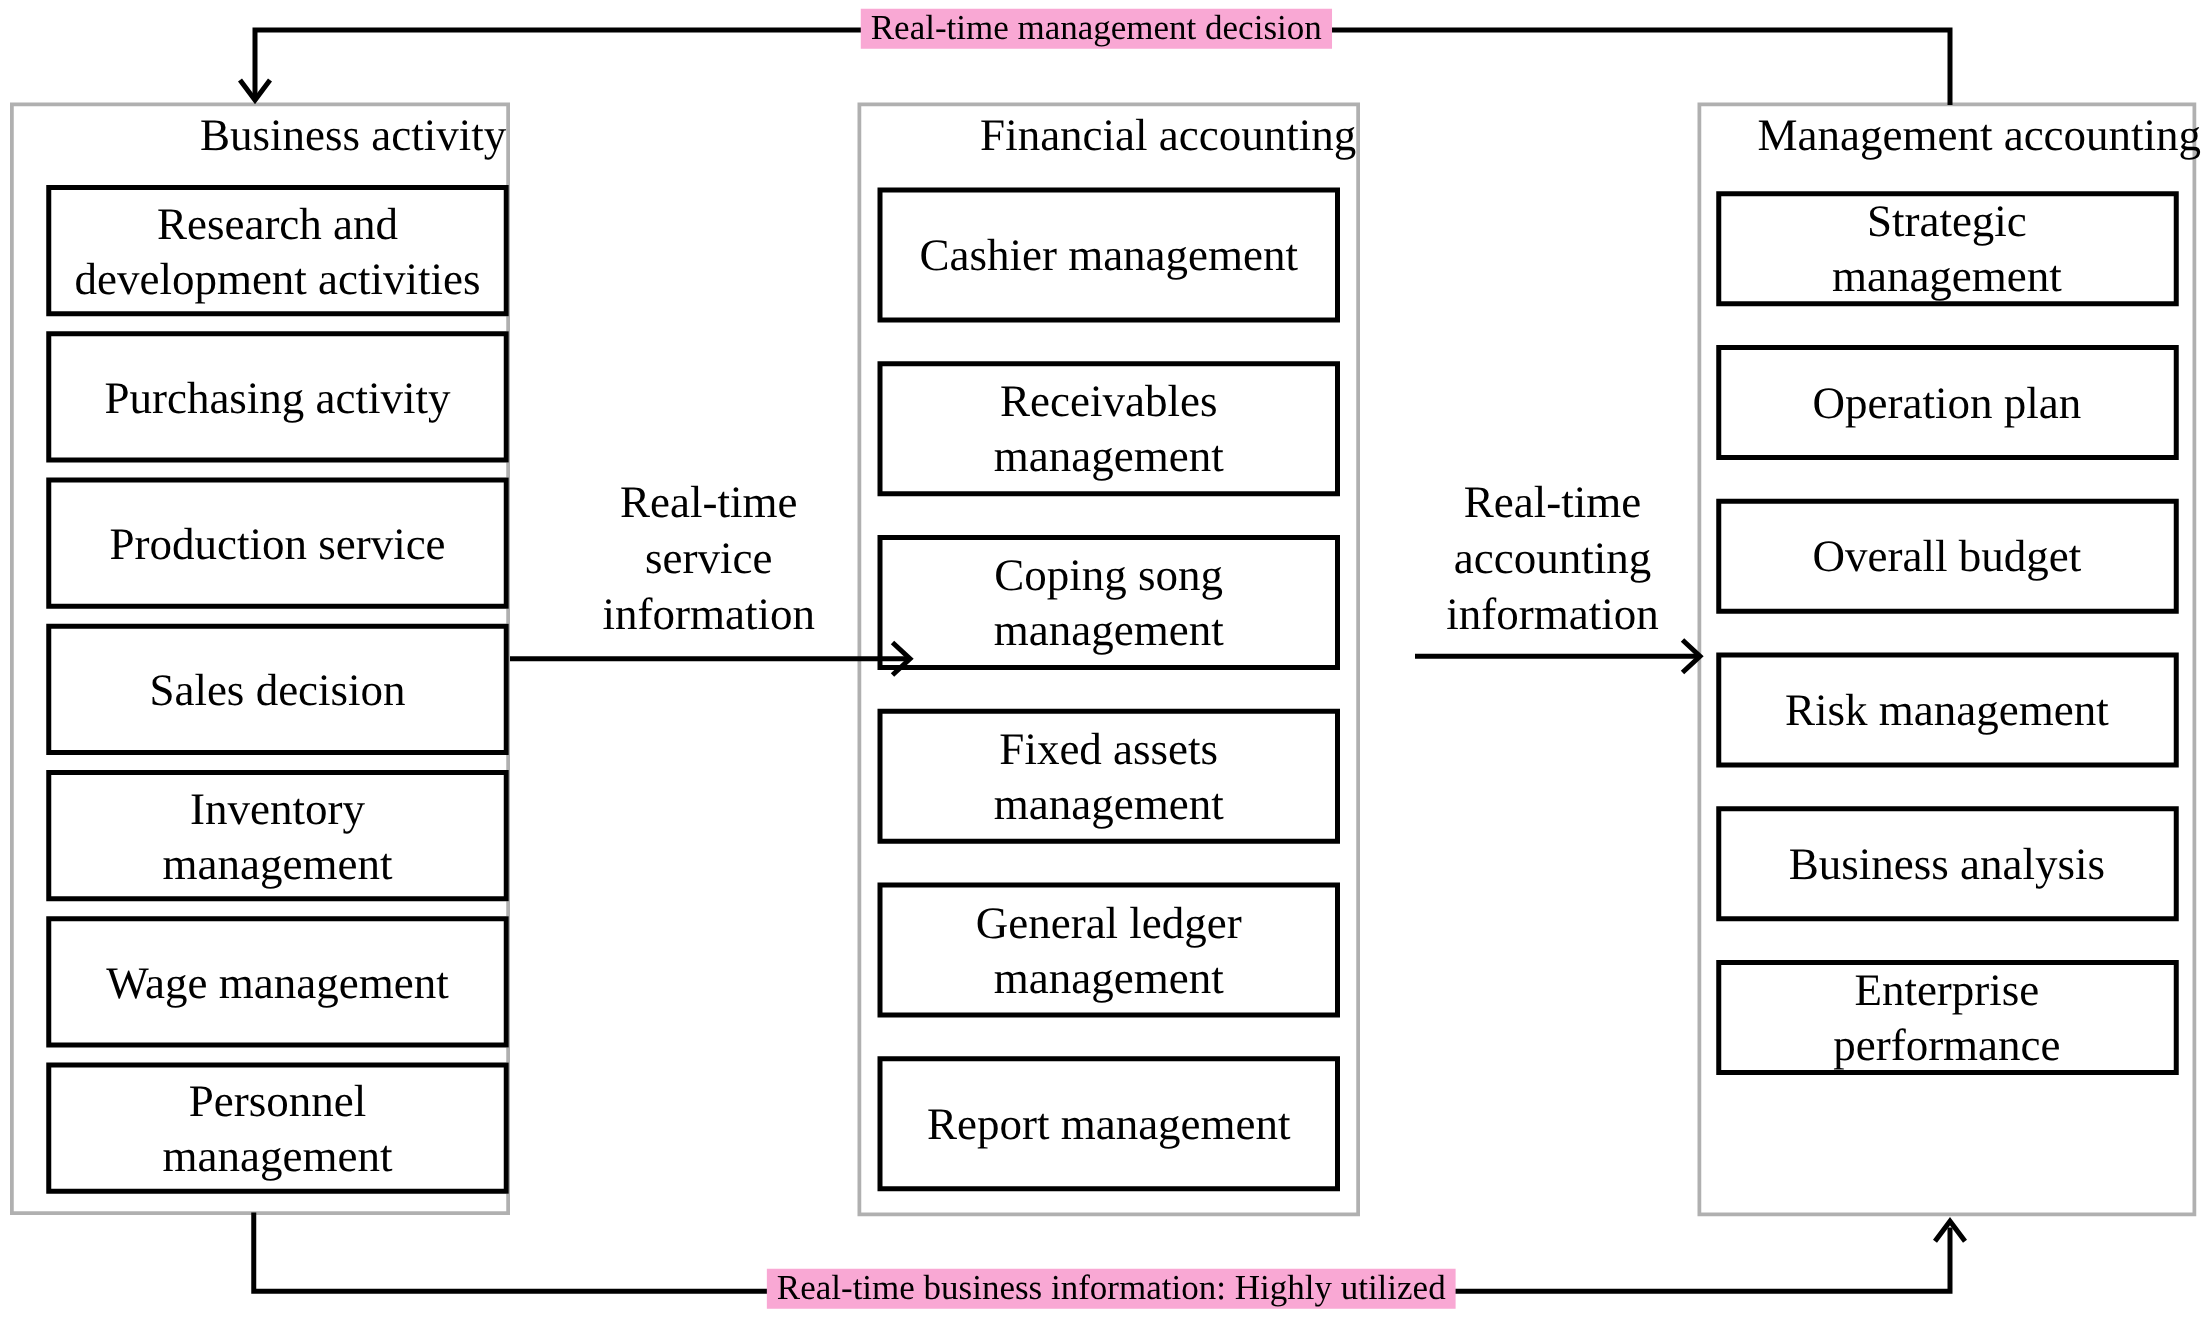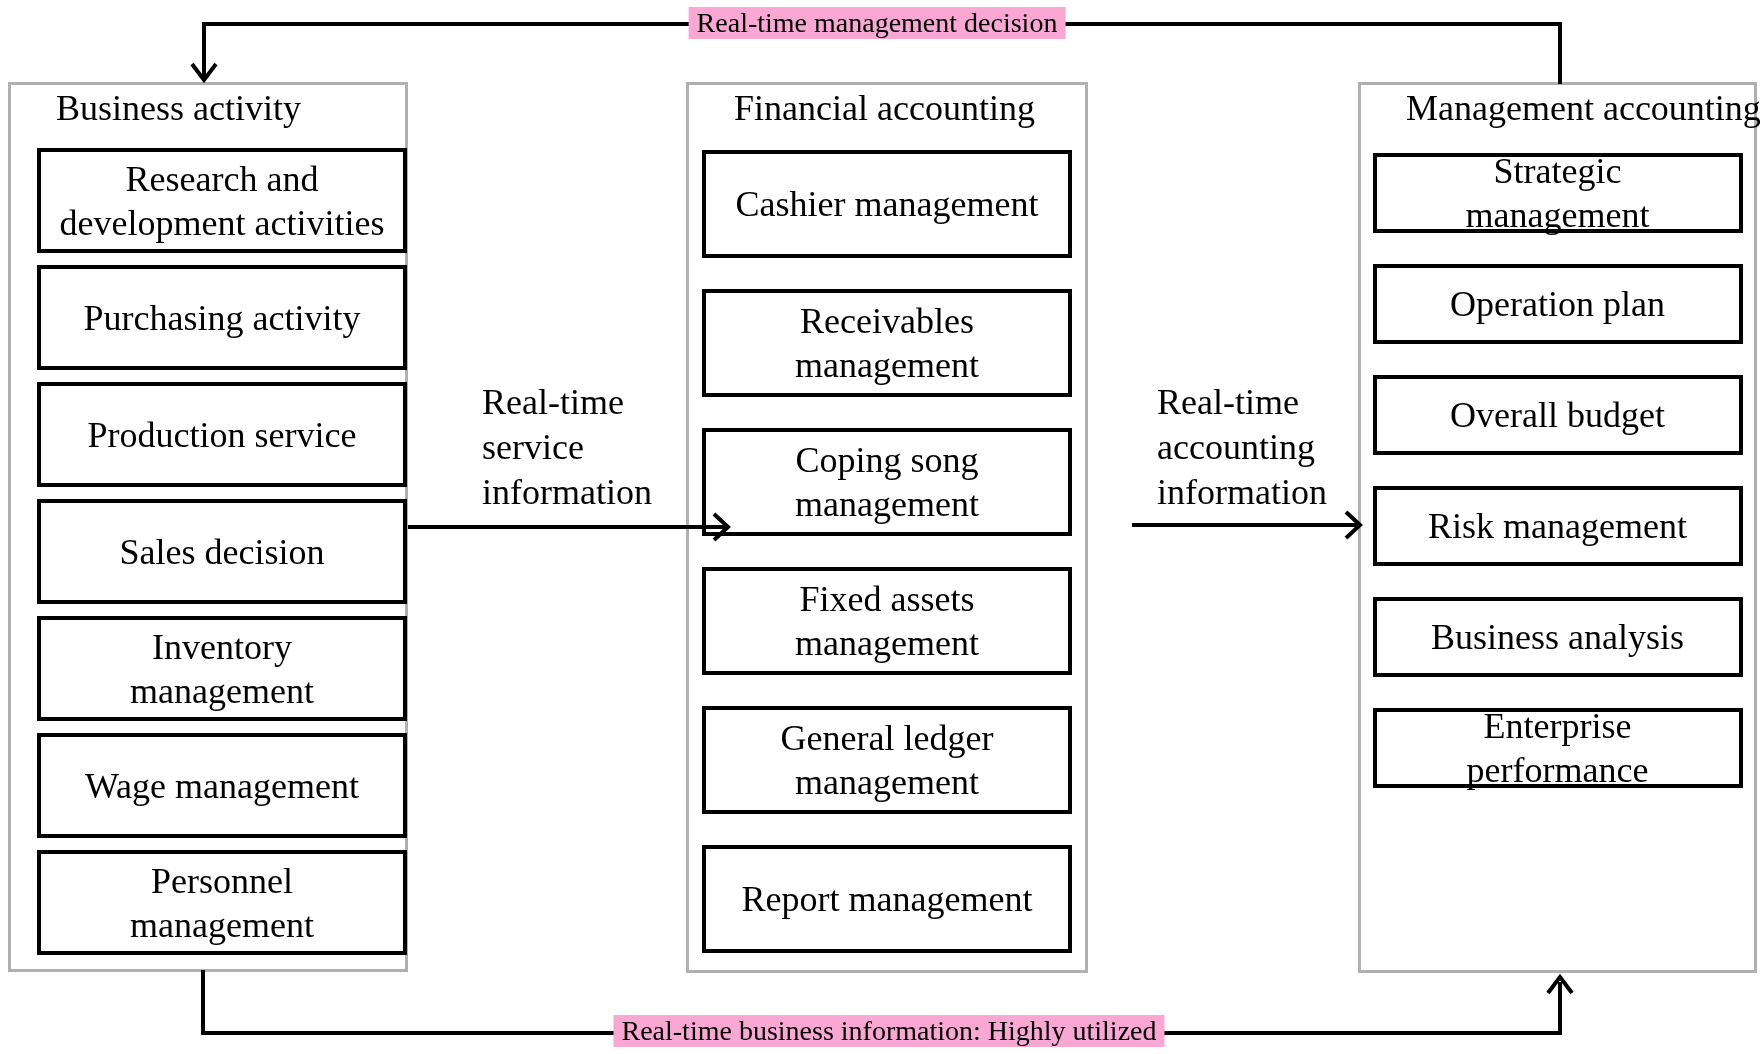--- a/index.html
+++ b/index.html
@@ -15,21 +15,21 @@
   .panel {
     position: absolute;
     background: #ffffff;
     border: 3px solid #b0b0b0;
     z-index: 1;
   }
   .panel-business   { left: 8px;    top: 82px; width: 394px; height: 884px; }
   .panel-financial  { left: 686px;  top: 82px; width: 396px; height: 885px; }
   .panel-management { left: 1358px; top: 82px; width: 393px; height: 885px; }
   .panel-title {
-    text-align: left;
+    text-align: right;
     font-size: 36px;
     line-height: 40px;
     padding-top: 3px;
     white-space: nowrap;
     margin-left: 45px;
   }
   .boxes {
     position: absolute;
     left: 0; right: 0;
     display: flex;
@@ -48,21 +48,21 @@
     display: flex;
     align-items: center;
     justify-content: center;
     text-align: center;
     font-size: 36px;
     line-height: 44px;
     white-space: pre-line;
   }
   .panel-business   .box { height: 105px; }
   .panel-financial  .box { height: 108px; }
-  .panel-management .box { height: 80px; }
+  .panel-management .box { height: 92px; }
   #connector-svg {
     position: absolute;
     left: 0; top: 0;
     width: 1763px;
     height: 1054px;
     z-index: 2;
     pointer-events: none;
   }
   .connector-label {
     position: absolute;
@@ -71,20 +71,21 @@
     white-space: nowrap;
     background: #f9a8d4;
     padding: 0 8px;
     transform: translate(-50%, -50%);
   }
   .gap-label {
     position: absolute;
     z-index: 3;
     font-size: 36px;
     line-height: 45px;
+    text-align: center;
     white-space: pre-line;
     transform: translate(-50%, -50%);
   }
   #label-top    { left: 877px;  top: 23px; }
   #label-bottom { left: 889px;  top: 1031px; }
   #label-service    { left: 567px;  top: 447px; }
   #label-accounting { left: 1242px; top: 447px; }
 </style>
 </head>
 <body>

